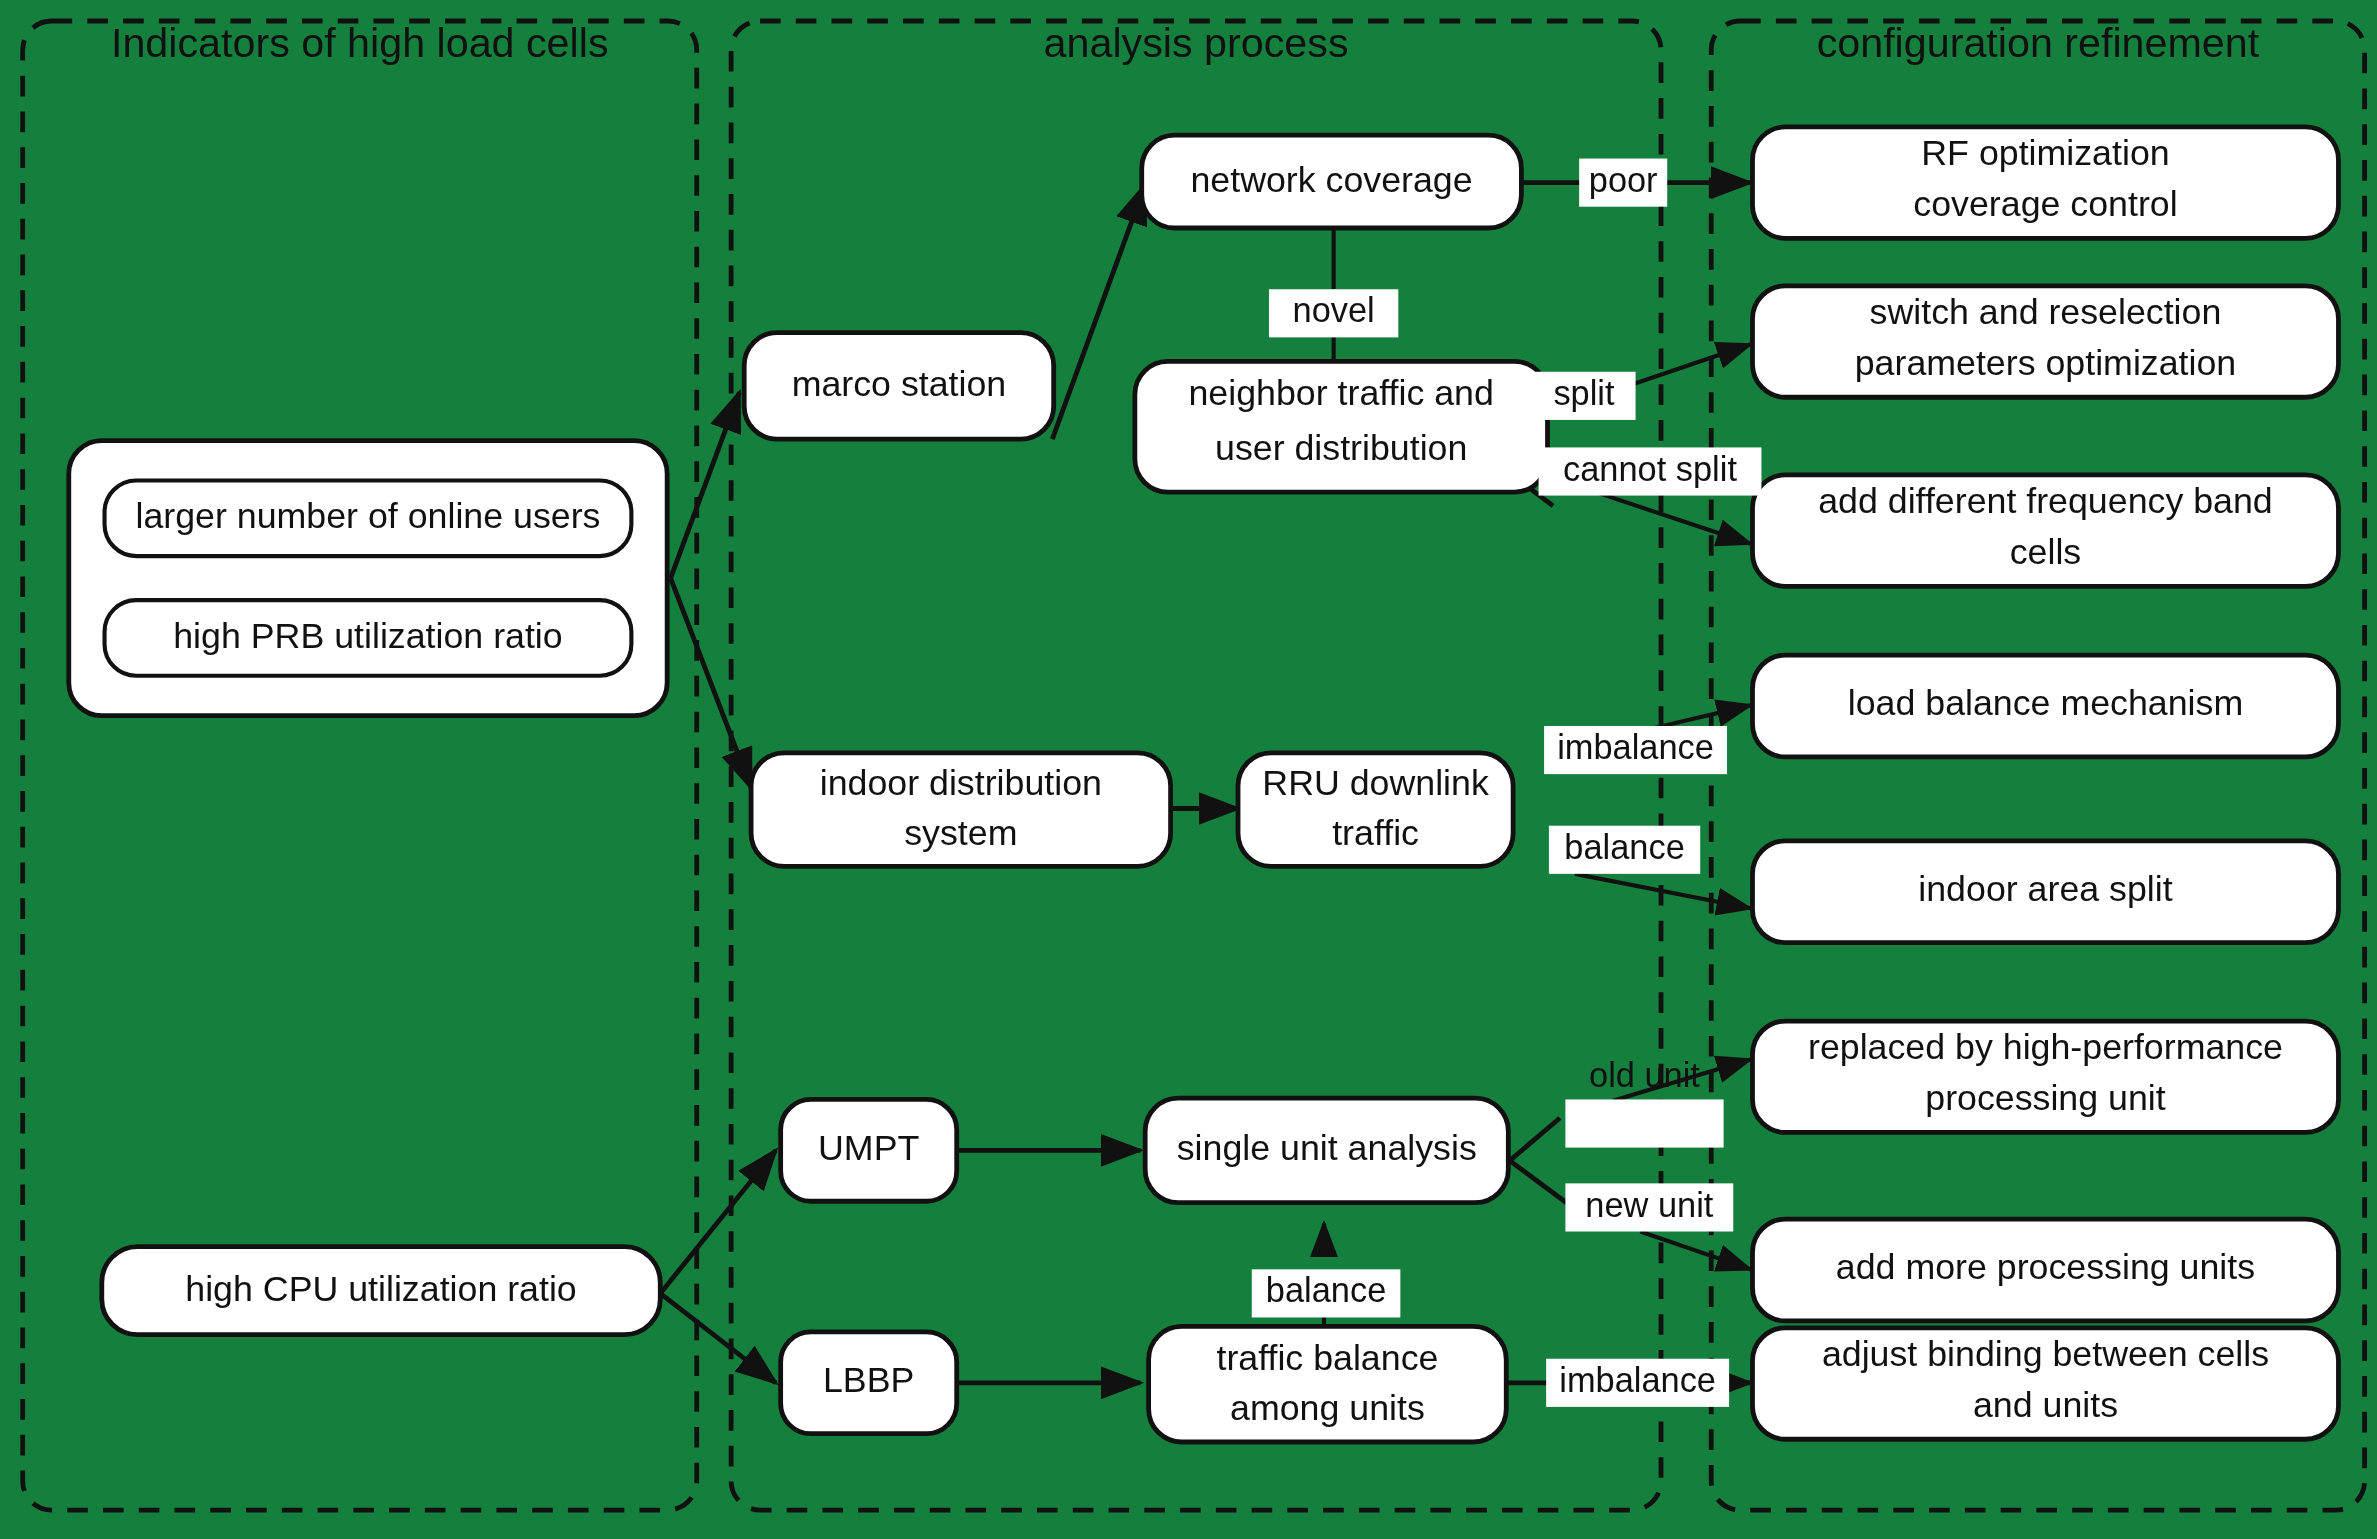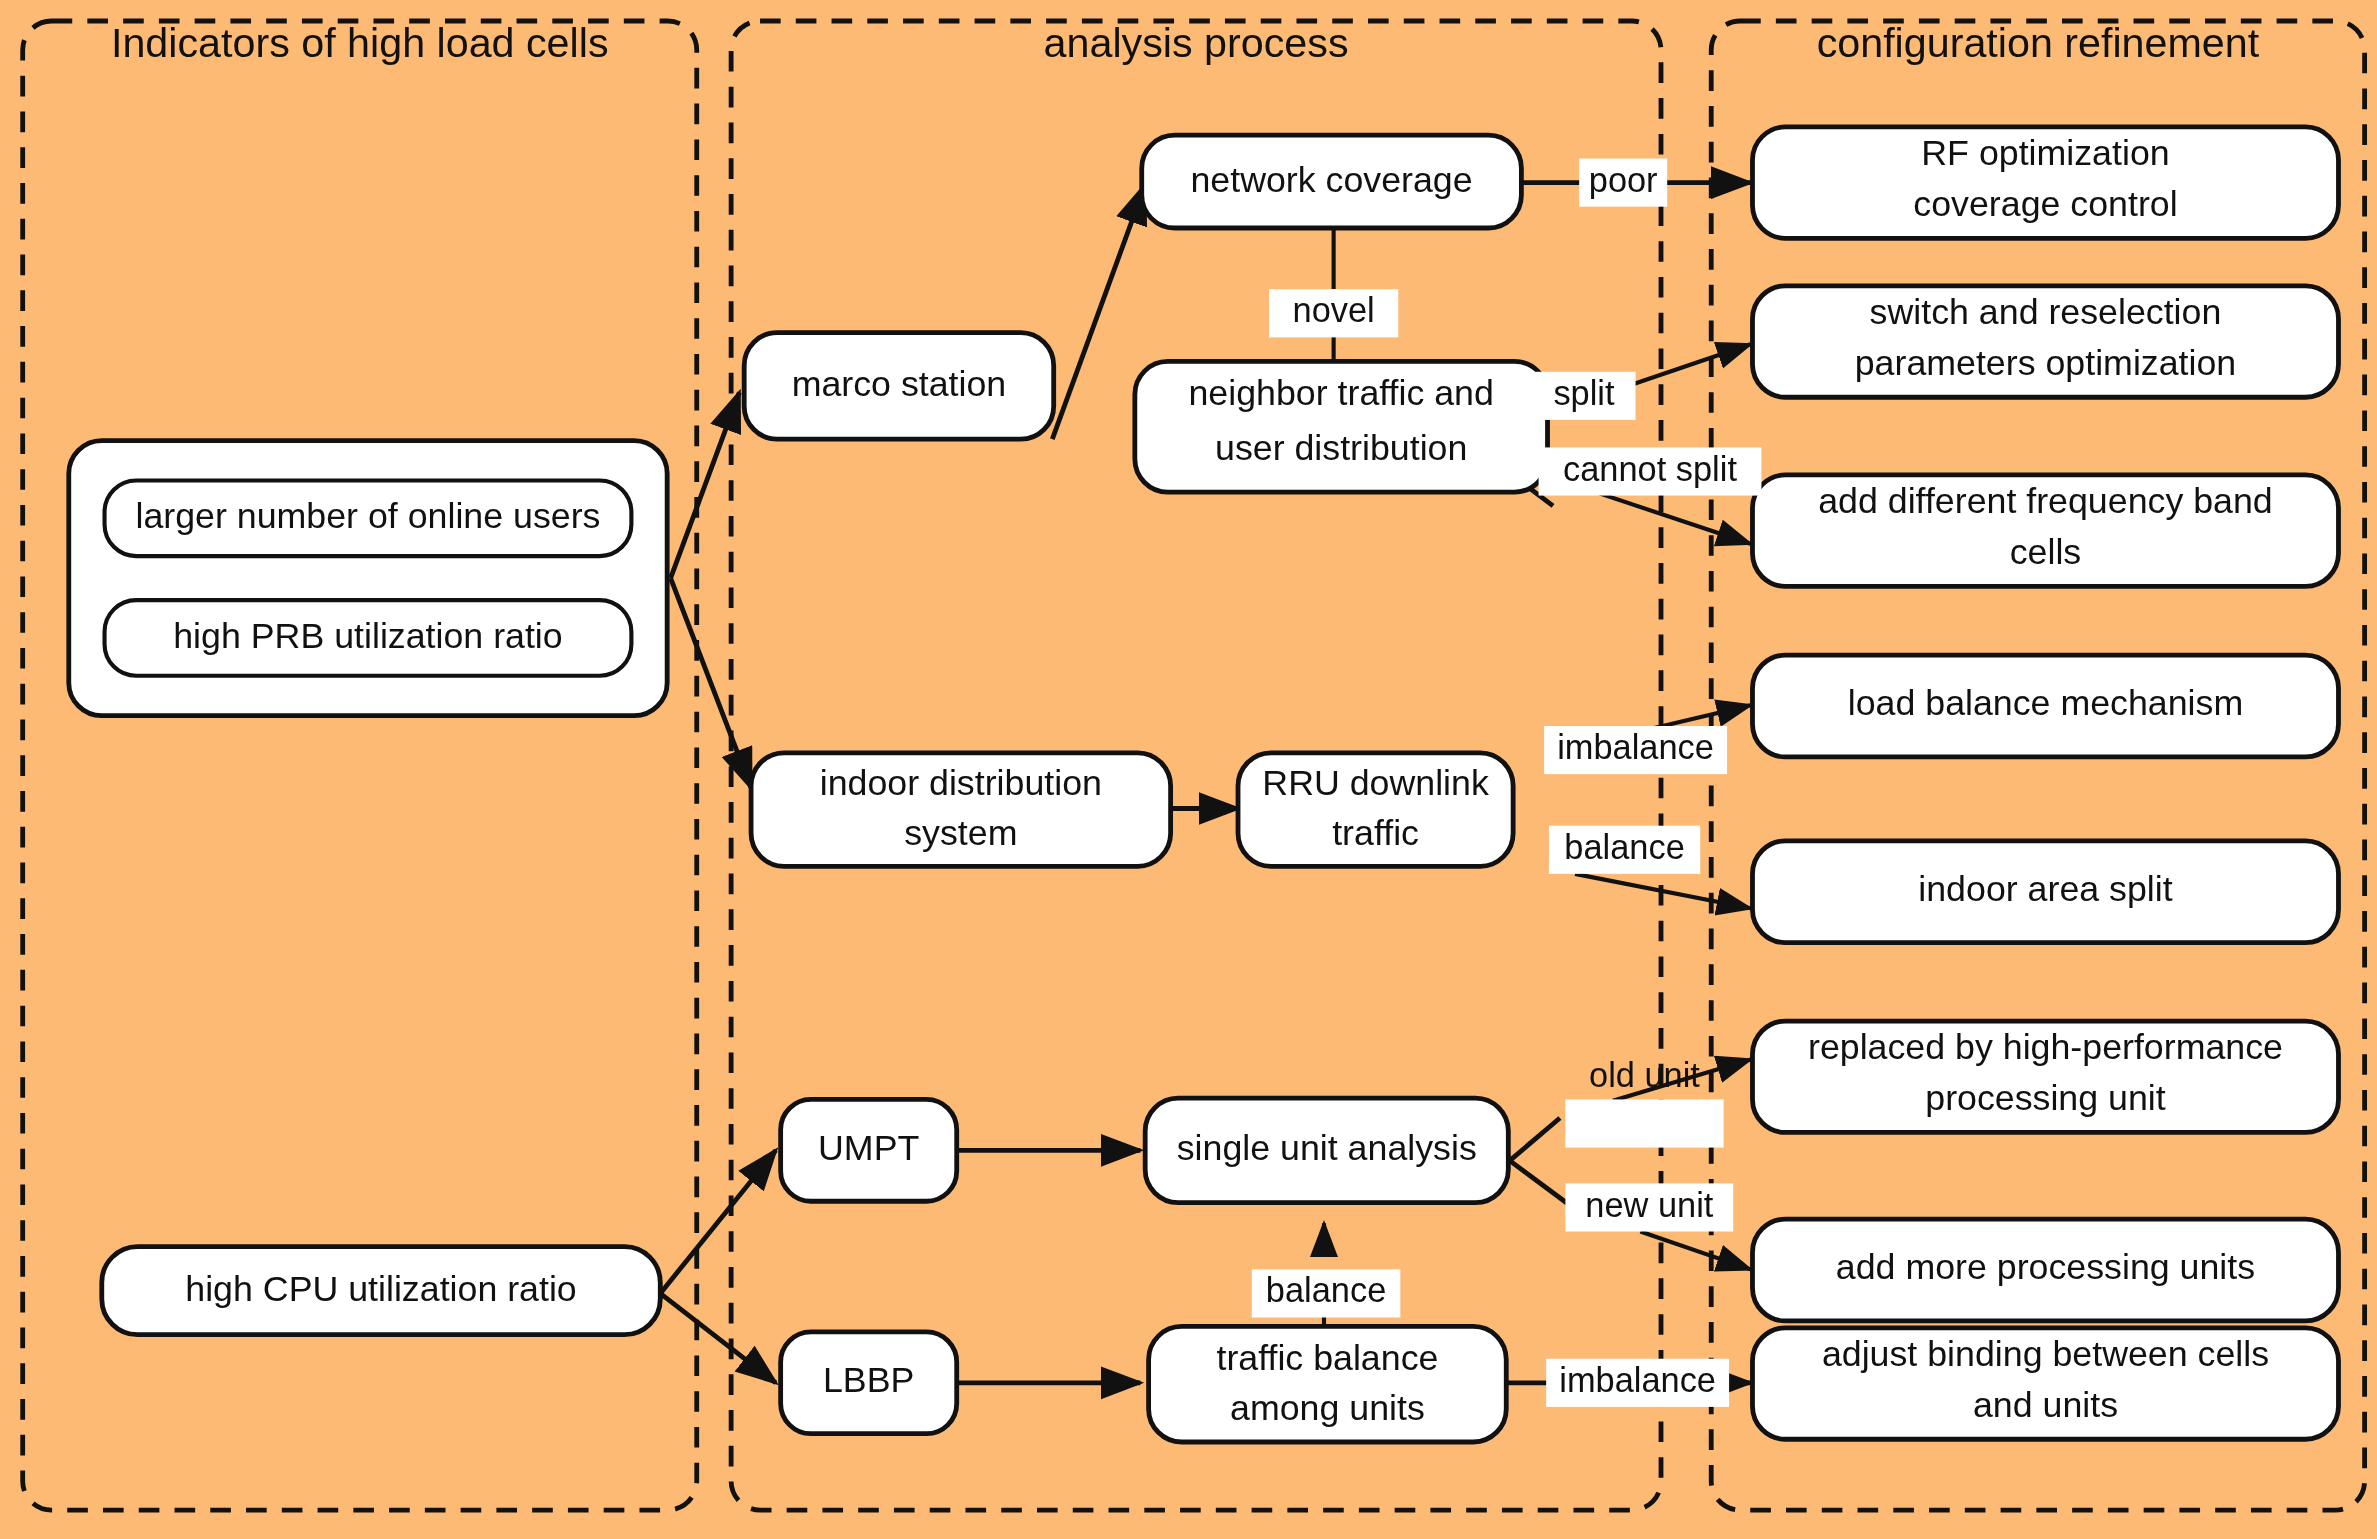--- a/index.html
+++ b/index.html
@@ -4,21 +4,21 @@
 <style>
   html, body {
     margin: 0;
     padding: 0;
     background: #ffffff;
   }
   #stage {
     position: relative;
     width: 2377px;
     height: 1540px;
-    background: #fdba74;
+    background: #15803d;
     font-family: "Liberation Sans", sans-serif;
     overflow: hidden;
   }
   svg#canvas {
     position: absolute;
     top: 0; left: 0;
     width: 2377px;
     height: 1540px;
   }
   .grp-rect {

